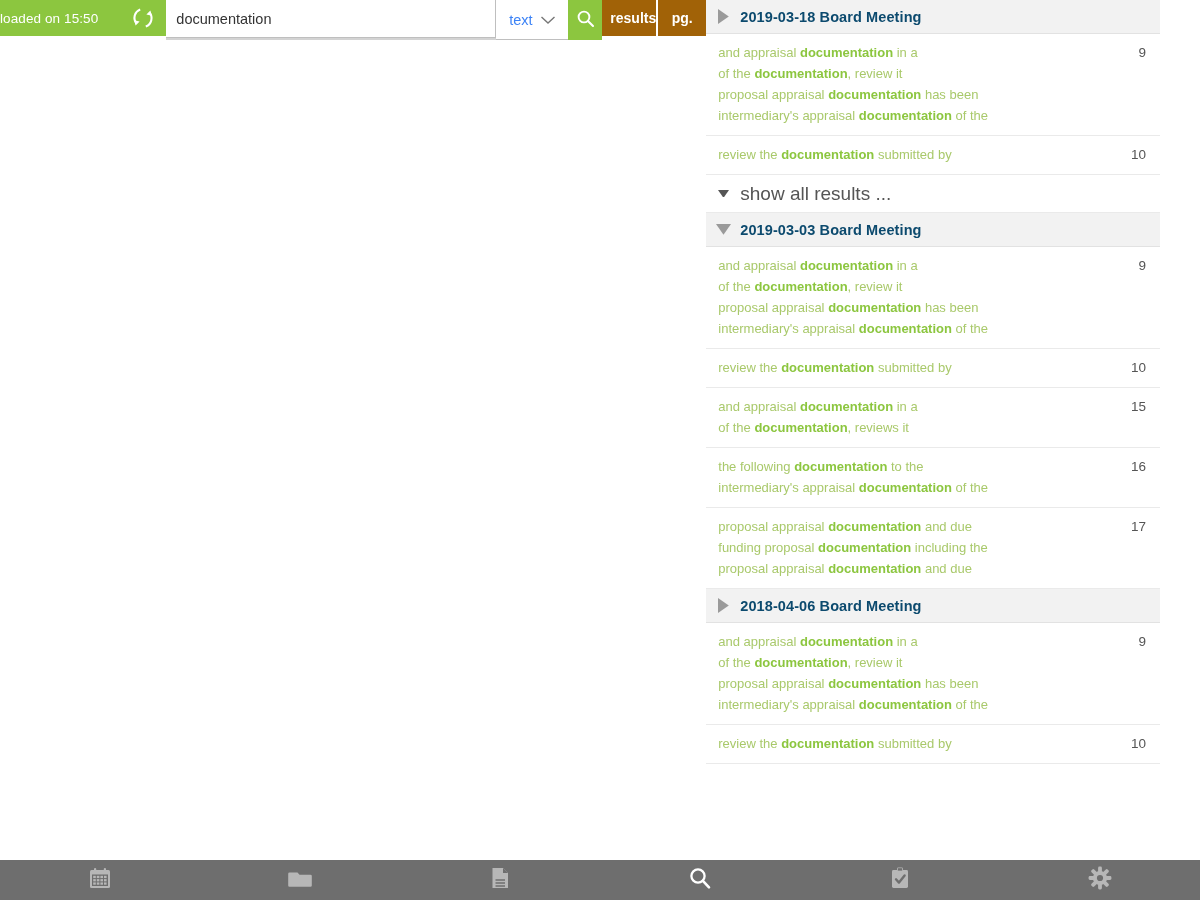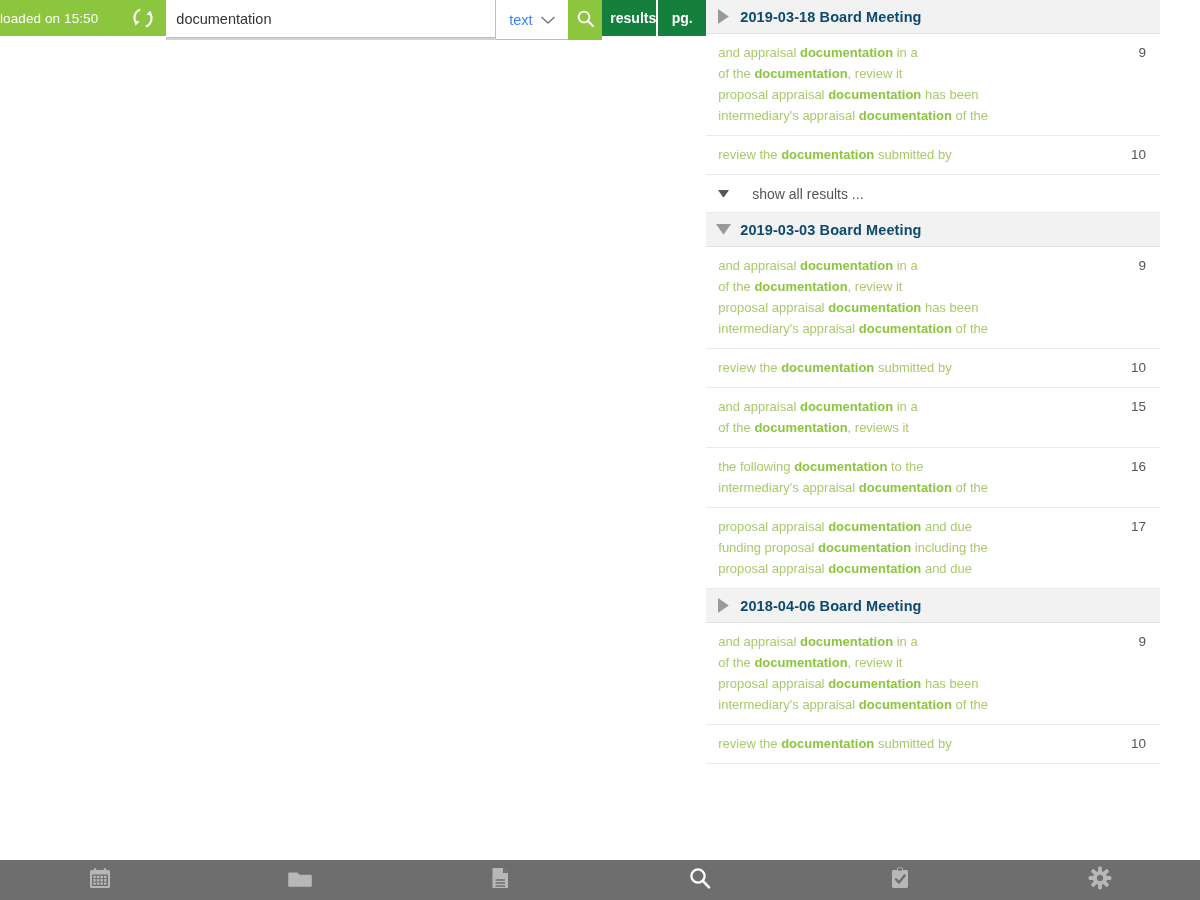--- a/index.html
+++ b/index.html
@@ -48,21 +48,21 @@
   .chev { display: block; }
   .search-go {
     width: 34px; background: #8cc63f;
     display: flex; align-items: center; justify-content: center;
     cursor: pointer;
   }
   .searchbar-filler { flex: 1; background: #d3d3d3; }
 
   
   .results-head {
-    height: 36px; flex: 0 0 36px; background: #15803d;
+    height: 36px; flex: 0 0 36px; background: #a16207;
     display: flex; align-items: stretch; color: #fff;
   }
   .results-head .rh-main {
     flex: 1; display: flex; align-items: center;
     padding-left: 8px; font-size: 14px; font-weight: bold;
     border-right: 2px solid #ffffff;
   }
   .results-head .rh-pg {
     width: 48px; display: flex; align-items: center; justify-content: center;
     font-size: 14px; font-weight: bold;
@@ -97,21 +97,21 @@
   .result-row .pg {
     width: 66px; text-align: right; padding: 8px 14px 0 0;
     font-size: 13.5px; color: #555; line-height: 21px;
   }
 
   .show-all {
     height: 38px; display: flex; align-items: center;
     border-bottom: 1px solid #eaeaea; background: #fff; cursor: pointer;
   }
   .show-all .tri-sm { width: 34px; display: flex; align-items: center; justify-content: center; }
-  .show-all .sa-label { font-size: 14px; color: #555; margin-left: 12px; }
+  .show-all .sa-label { font-size: 19px; color: #555; }
 
   
   .bottomnav {
     height: 40px; flex: 0 0 40px; background: #6e6e6e;
     display: flex; align-items: center;
     position: absolute; bottom: 0; left: 0; right: 0;
   }
   .nav-item {
     flex: 1; height: 40px;
     display: flex; align-items: center; justify-content: center;

